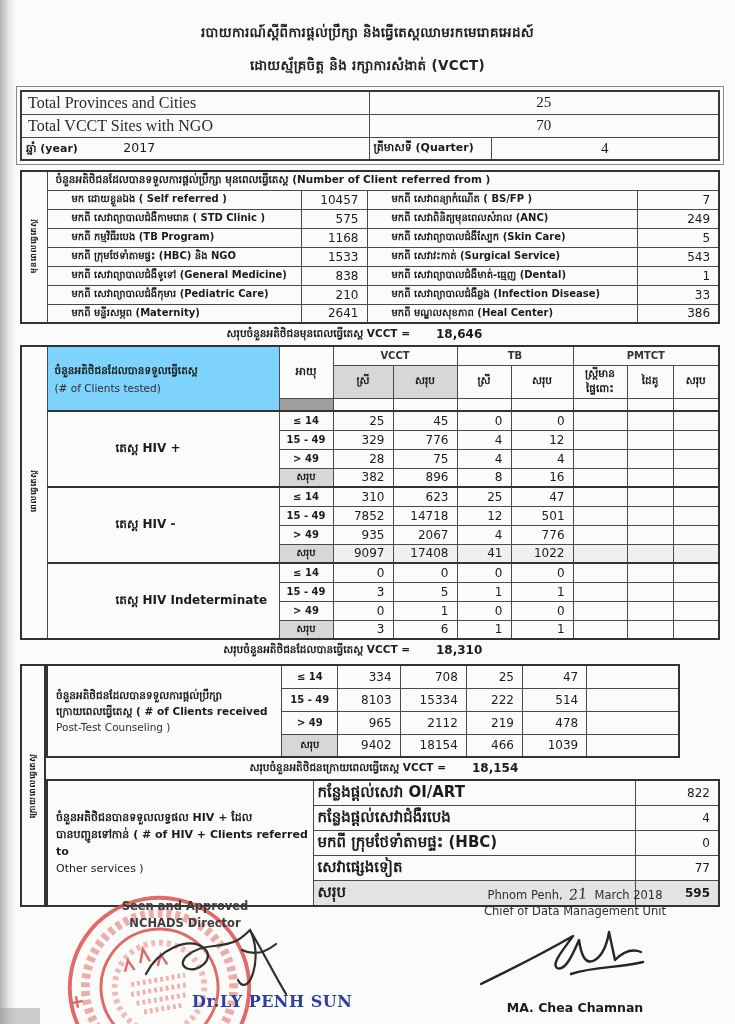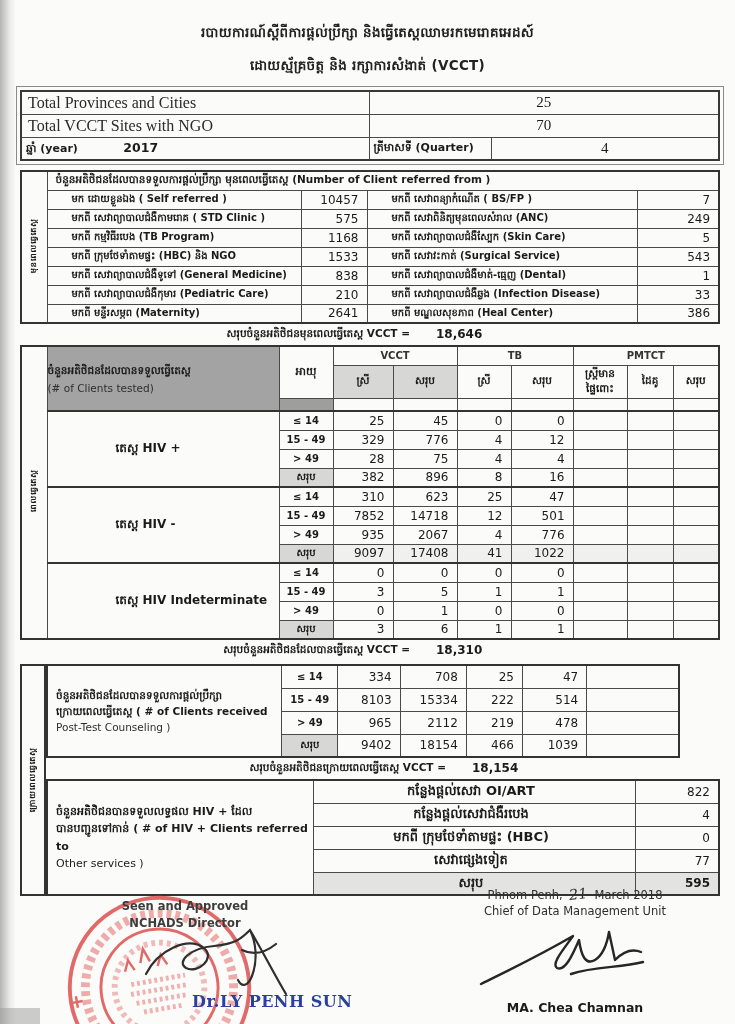--- a/index.html
+++ b/index.html
@@ -16,21 +16,21 @@
 td{border:1px solid #4a4a4a;font-size:11px;padding:1px 4px;overflow:hidden;white-space:nowrap;vertical-align:middle}
 .khmer{font-weight:bold}
 .num{text-align:right;padding-right:8px;font-size:12px}
 .wrap{white-space:normal}
 
 
 .summary{width:698px;margin:4px 0 0 20px;border:2px solid #383838;outline:1px solid #8a8a88;outline-offset:3px}
 .summary td{height:23px}
 .s-label{font-family:"Liberation Serif",serif;font-size:16px;color:#2a2a2a;padding-left:6px}
 .s-val{text-align:center;font-family:"Liberation Serif",serif;font-size:15px}
-.yearval{font-weight:bold;margin-left:42px;font-size:12.5px}
+.yearval{font-weight:normal;margin-left:42px;font-size:12.5px}
 .s-q{font-size:11px}
 
 
 .strip,.strip3{background:#fbfbf9;text-align:center;vertical-align:middle;padding:0}
 .vert{display:inline-block;writing-mode:vertical-rl;transform:rotate(180deg);
   font-size:8px;font-weight:bold;line-height:1;letter-spacing:1px;white-space:nowrap;max-height:100%;overflow:hidden}
 
 
 .ref{width:698px;margin:9px 0 0 20px;border:2px solid #333}
 .ref td{height:19px}
@@ -45,21 +45,21 @@
 .total-line.inner .t-label{width:400px}
 
 
 .tested{width:698px;margin:1px 0 0 20px;border:2px solid #333}
 .tested td{height:19px}
 .grp{text-align:center;font-size:10px;font-weight:bold;color:#333;height:18px}
 .sub{text-align:center;font-size:10.5px;height:44px}
 .shade{background:#d7d7d5}
 .shade-dark{background:#9e9e9c;height:14px}
 .shade-light{background:#f0f0ee}
-.big-label{background:#a3a3a3;vertical-align:middle;padding-left:0;white-space:normal}
+.big-label{background:#7dd3fc;vertical-align:middle;padding-left:7px;white-space:normal}
 .big-label .kh{font-size:10.5px;font-weight:bold}
 .big-label .en{font-size:10.5px;color:#2e2e2e;margin-top:3px}
 .age{text-align:center;font-size:10px}
 .age-h{text-align:center;font-size:11px}
 .group-label{padding-left:68px;font-size:12px;font-weight:bold;white-space:normal}
 .group-start td{border-top:2px solid #333}
 .h3row td{height:13px}
 
 
 .sec3{display:flex;width:698px;margin:4px 0 0 20px;align-items:stretch}
@@ -67,21 +67,21 @@
 .sec3-right{width:672px}
 .pt{width:634px;border:2px solid #333}
 .pt td{height:23px}
 .pt-label{vertical-align:middle;padding-left:8px;white-space:normal}
 .pl{line-height:1.55}
 .pt-label .khmer.pl{font-size:10.5px}
 .pt-label .eng.pl{font-size:10.5px;color:#2e2e2e}
 .ro{width:672px;border:2px solid #333;margin-top:1px}
 .ro td{height:23px}
 .ro-label{vertical-align:middle;padding-left:8px;white-space:normal}
-.ro-item{text-align:center;padding-right:10px;font-size:13px}
+.ro-item{text-align:left;padding-right:10px;font-size:15px}
 .ro-val{font-size:12px}
 .shade-row td{background:#e3e3e1}
 .shade-row .ro-val{font-weight:bold}
 
 
 .footer{position:absolute;left:0;top:880px;width:735px;height:144px}
 .stamp-svg{position:absolute;left:62px;top:10px}
 .approve-text{position:absolute;left:100px;top:18px;width:170px;text-align:center;
   font-size:11.5px;font-weight:bold;color:#3c3c3c;line-height:1.45}
 .sig-left{position:absolute;left:138px;top:36px}

